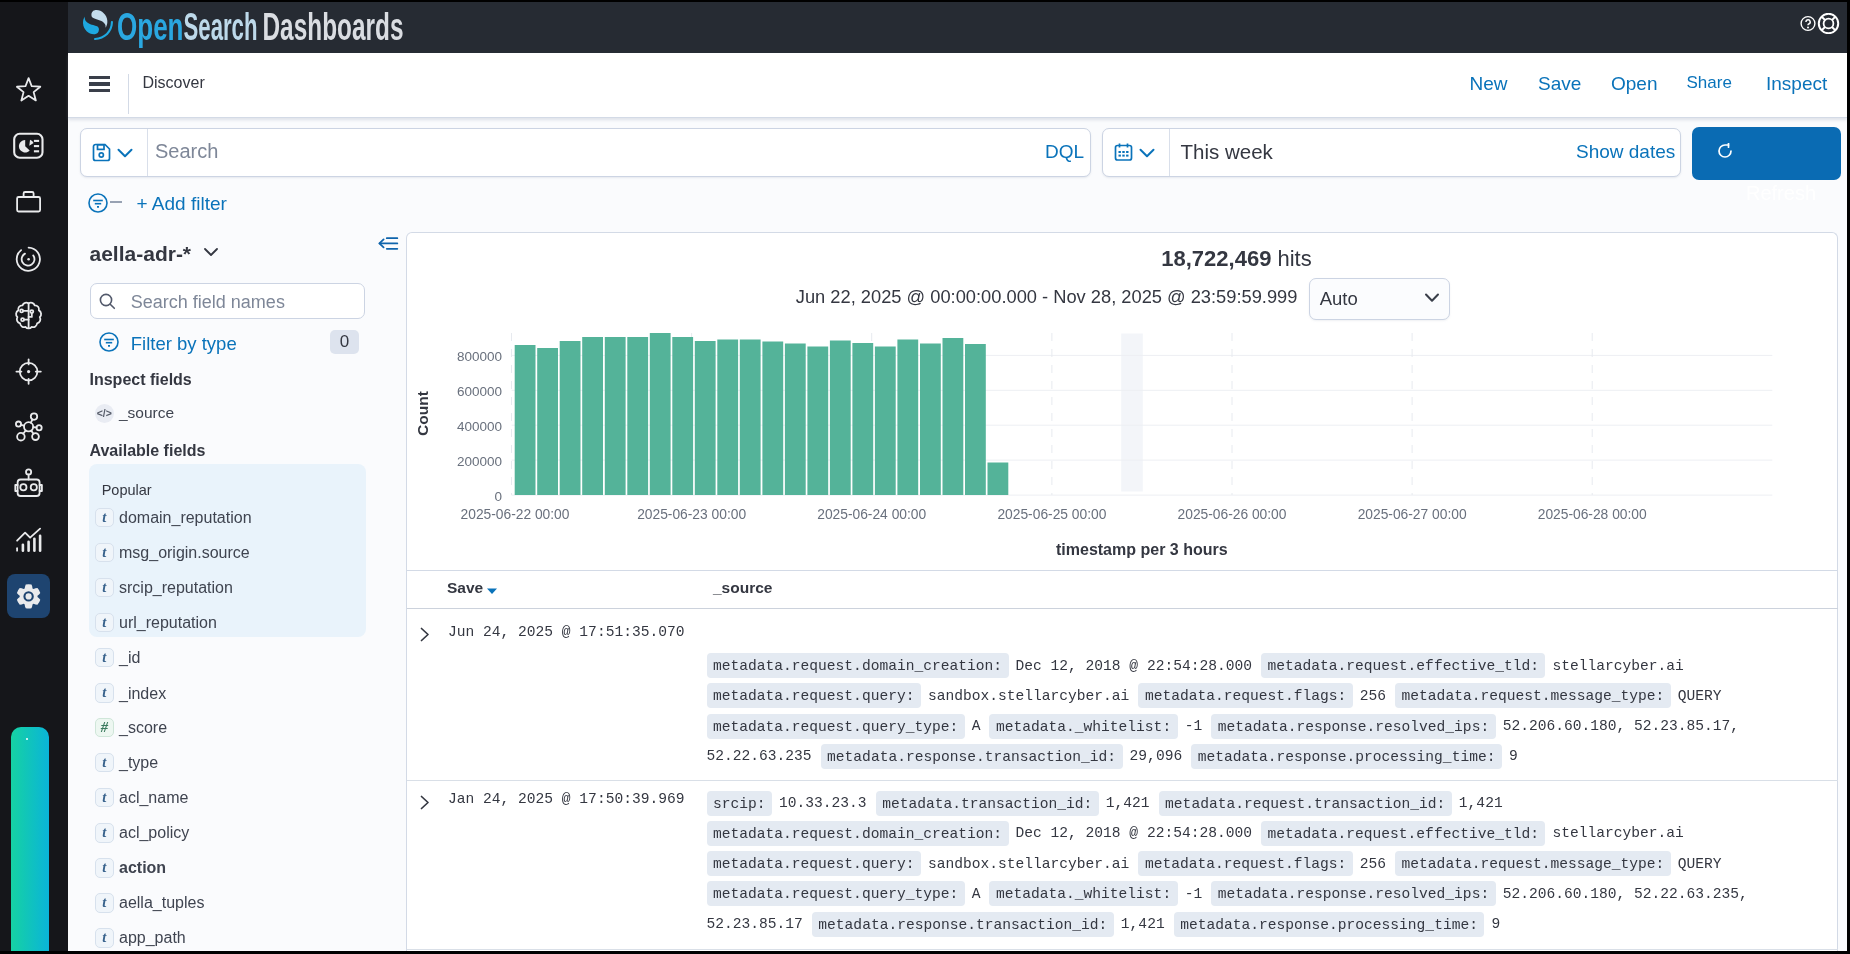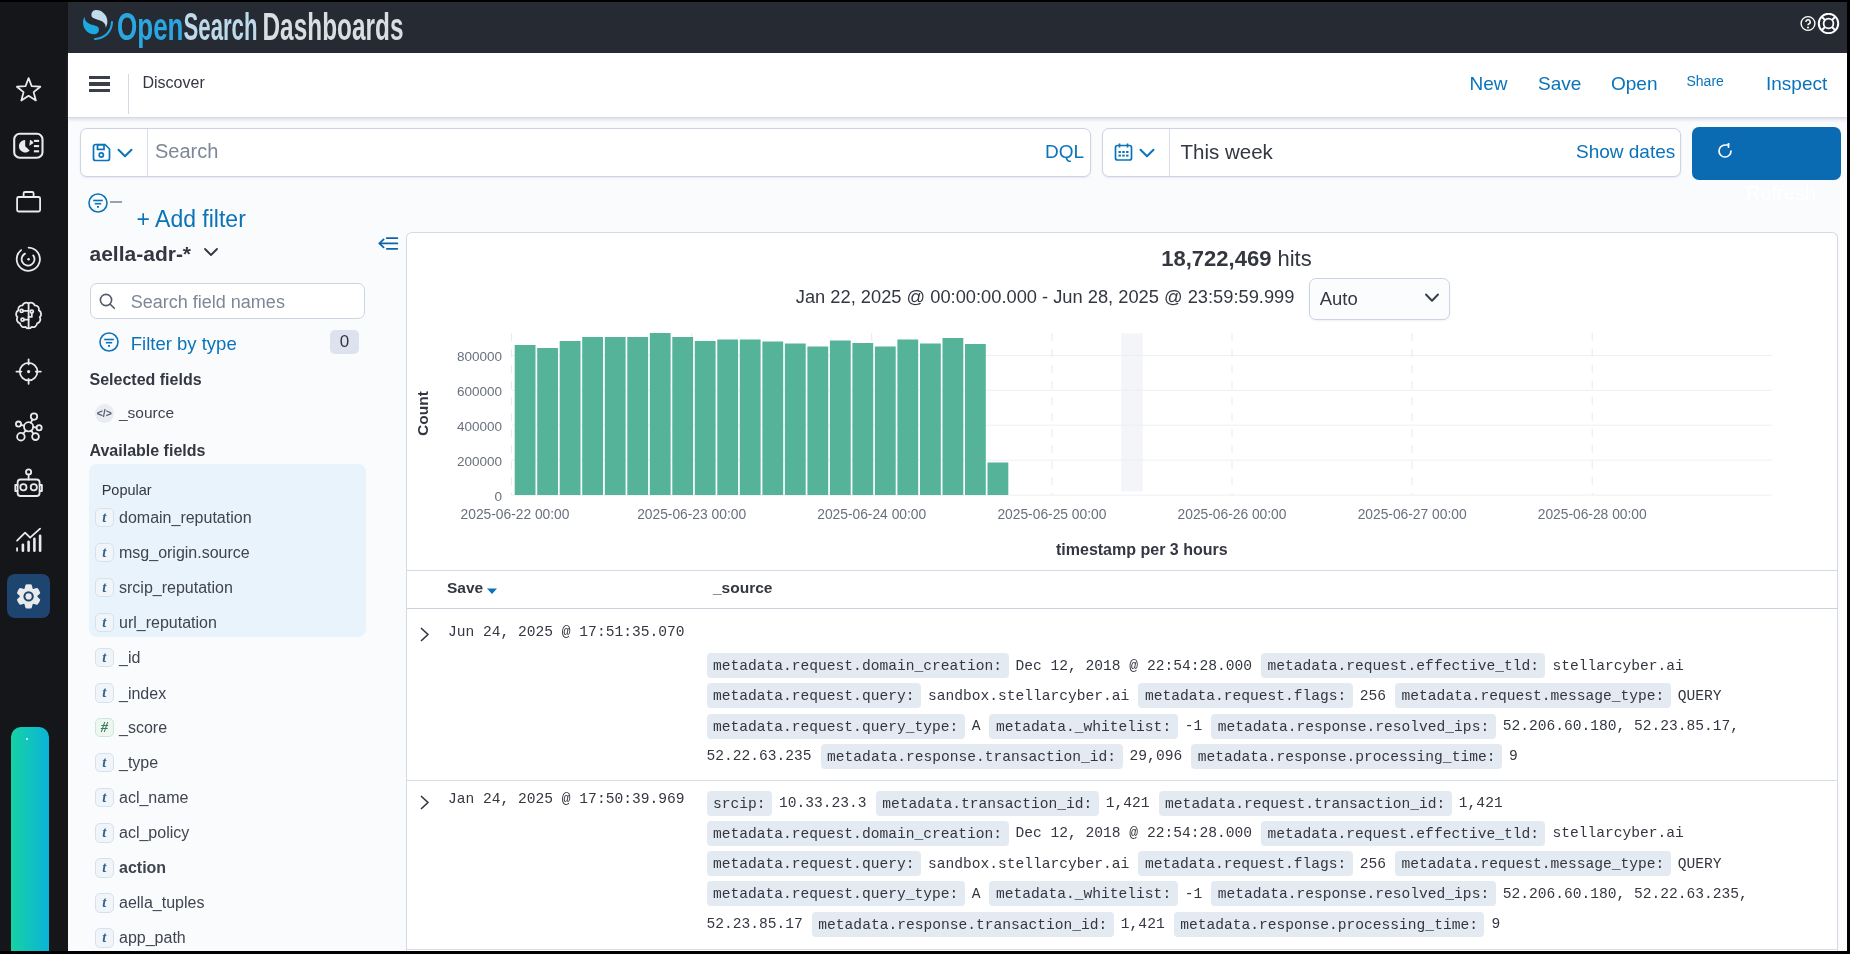--- a/index.html
+++ b/index.html
@@ -123,21 +123,21 @@
   <div class="abs" id="nav2" style="left:68px;top:53px;width:1779px;height:65px;background:#fff;border-bottom:1px solid #d3dae6;box-shadow:0 2px 3px rgba(140,152,177,0.25);"></div>
 
   <div class="abs" style="left:89px;top:75.5px;width:20.6px;height:3.6px;background:#3a3f4a;"></div>
   <div class="abs" style="left:89px;top:82px;width:20.6px;height:3.6px;background:#3a3f4a;"></div>
   <div class="abs" style="left:89px;top:88.5px;width:20.6px;height:3.6px;background:#3a3f4a;"></div>
   <div class="abs" style="left:128px;top:74px;width:1px;height:40px;background:#d3dae6;"></div>
   <div class="abs" style="left:142.5px;top:74px;font-size:16px;color:#343741;">Discover</div>
   <div class="abs blue" style="left:1469.5px;top:72.5px;font-size:19px;">New</div>
   <div class="abs blue" style="left:1538px;top:72.5px;font-size:19px;">Save</div>
   <div class="abs blue" style="left:1611px;top:72.5px;font-size:19px;">Open</div>
-  <div class="abs blue" style="left:1686.5px;top:72.5px;font-size:14px;">Share</div>
+  <div class="abs blue" style="left:1686.5px;top:72.5px;font-size:17px;">Share</div>
   <div class="abs blue" style="left:1766px;top:72.5px;font-size:19px;">Inspect</div>
 
   <div class="abs" id="qbar"></div>
 
   <div class="abs" style="left:80px;top:127.5px;width:1010.5px;height:49px;background:#fff;border:1px solid #ccd4e3;border-radius:7px;box-shadow:0 1px 2px rgba(152,162,179,0.2);"></div>
   <div class="abs" style="left:146.9px;top:128.5px;width:1px;height:47px;background:#d9dfea;"></div>
   <svg class="abs" style="left:92px;top:143px;" width="44" height="19" viewBox="0 0 44 19">
     <g fill="none" stroke="#0a73ba" stroke-width="1.7">
       <path d="M1.5 3.5 a2 2 0 0 1 2-2 H13 L17.5 6 V15.5 a2 2 0 0 1-2 2 H3.5 a2 2 0 0 1-2-2 Z"></path>
       <rect x="5.5" y="1.8" width="6.5" height="4.6"></rect>
@@ -176,21 +176,21 @@
   </svg>
   <div class="abs" style="left:1746px;top:140.5px;font-size:20px;color:#fff;font-weight:500;margin-top:41px;">Refresh</div>
 
   <svg class="abs" style="left:88px;top:192.5px;" width="20" height="20" viewBox="0 0 20 20">
     <circle cx="10" cy="10" r="9" fill="none" stroke="#0a73ba" stroke-width="1.6"></circle>
     <line x1="5.2" y1="7.5" x2="14.8" y2="7.5" stroke="#0a73ba" stroke-width="1.6"></line>
     <line x1="6.8" y1="10.7" x2="13.2" y2="10.7" stroke="#0a73ba" stroke-width="1.6"></line>
     <line x1="9" y1="13.9" x2="11" y2="13.9" stroke="#0a73ba" stroke-width="1.6"></line>
   </svg>
   <div class="abs" style="left:110px;top:201px;width:12px;height:1.6px;background:#98a2b3;"></div>
-  <div class="abs blue" style="left:136.5px;top:206px;font-size:23px;">+ Add filter</div>
+  <div class="abs blue" style="left:136.5px;top:193px;font-size:19px;">+ Add filter</div>
 
   <div class="abs" id="sidebar"></div>
   <div class="abs" style="left:89.5px;top:241.5px;font-size:21px;font-weight:bold;color:#343741;">aella-adr-*</div>
   <svg class="abs" style="left:203px;top:247px;" width="16" height="10" viewBox="0 0 16 10">
     <path d="M2 2 L8 8 L14 2" fill="none" stroke="#343741" stroke-width="1.8" stroke-linecap="round" stroke-linejoin="round"></path>
   </svg>
   <svg class="abs" style="left:377px;top:236px;" width="22" height="15" viewBox="0 0 22 15">
     <g stroke="#0e64ac" stroke-width="1.8" fill="none" stroke-linecap="round">
       <line x1="9.8" y1="2.2" x2="20.3" y2="2.2"></line>
       <line x1="2.6" y1="7.4" x2="20.3" y2="7.4"></line>
@@ -207,21 +207,21 @@
   <div class="abs" style="left:130.8px;top:291.5px;font-size:18px;color:#7e8798;">Search field names</div>
 
   <svg class="abs" style="left:98.9px;top:332px;" width="20" height="20" viewBox="0 0 20 20">
     <circle cx="10" cy="10" r="9" fill="none" stroke="#0a73ba" stroke-width="1.6"></circle>
     <line x1="5.2" y1="7.5" x2="14.8" y2="7.5" stroke="#0a73ba" stroke-width="1.6"></line>
     <line x1="6.8" y1="10.7" x2="13.2" y2="10.7" stroke="#0a73ba" stroke-width="1.6"></line>
     <line x1="9" y1="13.9" x2="11" y2="13.9" stroke="#0a73ba" stroke-width="1.6"></line>
   </svg>
   <div class="abs blue" style="left:130.8px;top:333px;font-size:18.5px;">Filter by type</div>
   <div class="abs" style="left:330.3px;top:330px;width:28.5px;height:23.5px;background:#dde3ee;border-radius:5px;font-size:17px;color:#343741;text-align:center;line-height:23.5px;">0</div>
-  <div class="abs" style="left:89.5px;top:371px;font-size:16px;font-weight:bold;color:#343741;">Selected fields</div>
+  <div class="abs" style="left:89.5px;top:371px;font-size:16px;font-weight:bold;color:#343741;">Inspect fields</div>
 
   <div class="abs" style="left:94.5px;top:403.5px;width:19.5px;height:19.5px;background:#e9ecf3;border-radius:50%;"></div>
   <div class="abs" style="left:95px;top:406.5px;width:18.5px;text-align:center;font-size:10.5px;font-weight:bold;color:#555b68;">&lt;/&gt;</div>
   <div class="abs" style="left:119px;top:404px;font-size:15.5px;color:#3f4450;">_source</div>
   <div class="abs" style="left:89.5px;top:441.5px;font-size:16px;font-weight:bold;color:#343741;">Available fields</div>
 
   <div class="abs" style="left:89px;top:464.4px;width:277px;height:172.7px;background:#e9f3fb;border-radius:8px;"></div>
   <div class="abs" style="left:101.7px;top:482px;font-size:14.5px;color:#343741;">Popular</div>
   <div class="abs" id="fieldrows"></div>
   <div class="fb" style="top:507.5px;">t</div>
@@ -246,21 +246,21 @@
     <div class="fn" style="top:823.3px;">acl_policy</div>
   <div class="fb" style="top:858px;">t</div>
     <div class="fn" style="top:858.3px;font-weight:bold;">action</div>
   <div class="fb" style="top:893.1px;">t</div>
     <div class="fn" style="top:893.4px;">aella_tuples</div>
   <div class="fb" style="top:928.1px;">t</div>
     <div class="fn" style="top:928.4px;">app_path</div>
 
   <div class="abs" style="left:406px;top:232px;width:1432px;height:719px;background:#fff;border:1px solid #d3dae6;border-bottom:none;border-radius:6px 6px 0 0;"></div>
   <div class="abs" style="left:406px;top:246px;width:1661px;text-align:center;font-size:22px;color:#343741;"><b>18,722,469</b> hits</div>
-  <div class="abs" style="left:795.8px;top:286px;font-size:18.3px;color:#343741;">Jan 22, 2025 @ 00:00:00.000 - Jun 28, 2025 @ 23:59:59.999</div>
+  <div class="abs" style="left:795.8px;top:286px;font-size:18.3px;color:#343741;">Jun 22, 2025 @ 00:00:00.000 - Nov 28, 2025 @ 23:59:59.999</div>
   <div class="abs" style="left:1308.5px;top:278.3px;width:141.5px;height:41.5px;background:#fbfcfe;border:1px solid #ccd4e3;border-radius:7px;box-shadow:0 1px 2px rgba(152,162,179,0.15);"></div>
   <div class="abs" style="left:1319.7px;top:287.5px;font-size:18.5px;color:#343741;">Auto</div>
   <svg class="abs" style="left:1423.5px;top:293px;" width="16" height="10" viewBox="0 0 16 10">
     <path d="M2 1.5 L8 7.8 L14 1.5" fill="none" stroke="#3a3f4a" stroke-width="2" stroke-linecap="round" stroke-linejoin="round"></path>
   </svg>
   <svg class="abs" style="left:407px;top:325px;" width="1431" height="245" viewBox="407 325 1431 245">
   <rect x="1121.2" y="333.5" width="21.6" height="158" fill="#f3f5f9"></rect>
   <line x1="511.5" y1="355.4" x2="1772.3" y2="355.4" stroke="#edeff3" stroke-width="1"></line>
   <line x1="511.5" y1="390.3" x2="1772.3" y2="390.3" stroke="#edeff3" stroke-width="1"></line>
   <line x1="511.5" y1="425.2" x2="1772.3" y2="425.2" stroke="#edeff3" stroke-width="1"></line>

